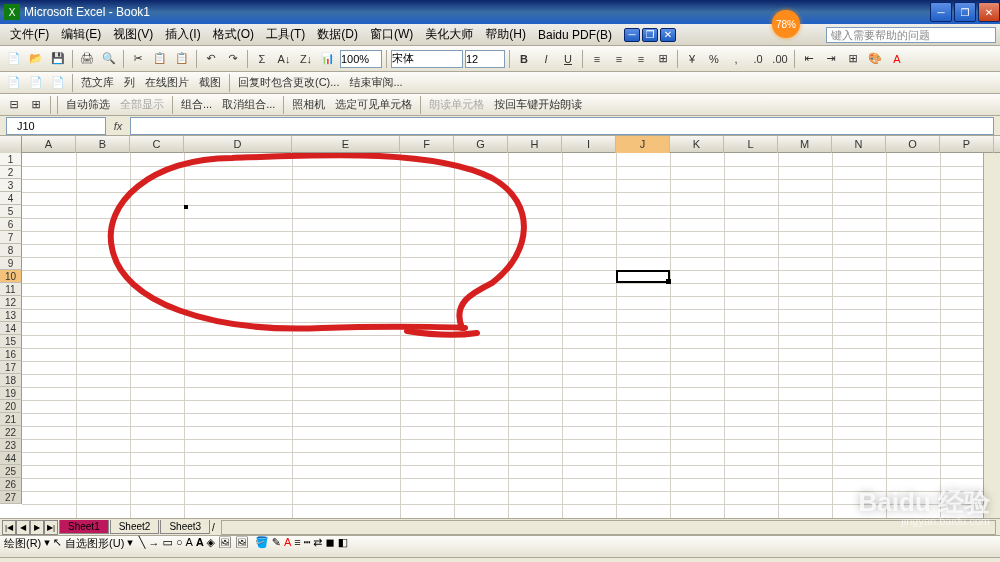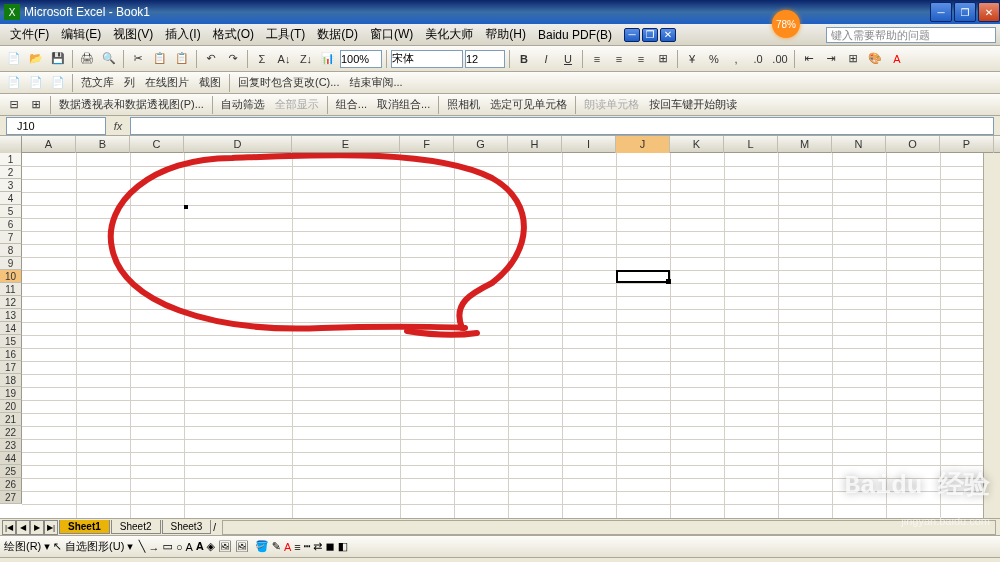--- a/index.html
+++ b/index.html
@@ -40,26 +40,26 @@
 .data-table .tr{display:flex}
 .data-table .td{border:1px solid #000;text-align:center;font-size:11px;line-height:13px;height:14px}
 .selection{position:absolute;border:2px solid #000;background:transparent}
 .selection::after{content:"";position:absolute;right:-3px;bottom:-3px;width:5px;height:5px;background:#000}
 .red-annot{position:absolute;pointer-events:none}
 .vscroll{position:absolute;top:17px;right:0;width:17px;bottom:0;background:#ece9d8;border-left:1px solid #aca899}
 .sheet-tabs{height:17px;display:flex;align-items:center;background:#ece9d8;border-top:1px solid #aca899;font-size:10px}
 .sheet-tabs .nav{display:flex;margin-left:2px}
 .sheet-tabs .nav span{width:14px;height:15px;border:1px solid #888;background:#ece9d8;font-size:8px;display:flex;align-items:center;justify-content:center}
 .sheet-tabs .tab{padding:1px 8px;background:white;border:1px solid #888;border-top:none;margin-left:1px}
-.sheet-tabs .tab.active{background:#eab308;font-weight:bold}
+.sheet-tabs .tab.active{background:#be185d;font-weight:normal}
 .sheet-tabs .tab.inactive{background:#ece9d8}
 .sheet-tabs .hscroll{flex:1;height:15px;background:#ece9d8;border:1px solid #aca899;margin:0 4px;position:relative}
-.draw-toolbar{height:22px;background:linear-gradient(to bottom,#fdfcf9,#e6e3d4);border-top:1px solid #aca899;display:flex;align-items:center;padding:8px 4px;gap:3px;font-size:11px}
+.draw-toolbar{height:22px;background:linear-gradient(to bottom,#fdfcf9,#e6e3d4);border-top:1px solid #aca899;display:flex;align-items:flex-start;padding:0 4px;gap:3px;font-size:11px}
 .statusbar{height:20px;background:#ece9d8;border-top:1px solid #aca899;display:flex;align-items:center;padding:0 6px;font-size:11px}
-.watermark{position:absolute;right:10px;bottom:60px;color:rgba(255,255,255,0.75);font-size:26px;font-weight:bold;text-shadow:0 0 8px rgba(0,0,0,0.3);font-family:Liberation Mono, monospace}
+.watermark{position:absolute;right:10px;bottom:42px;color:rgba(255,255,255,0.75);font-size:26px;font-weight:bold;text-shadow:0 0 8px rgba(0,0,0,0.3);font-family:Liberation Sans, sans-serif}
 .watermark-sub{position:absolute;right:10px;bottom:35px;color:rgba(255,255,255,0.6);font-size:11px}
 </style>
 </head>
 <body>
 
 <div class="titlebar">
   <span class="app-icon">X</span>
   <span>Microsoft Excel - Book1</span>
   <div class="winbtns">
     <span>─</span>
@@ -155,21 +155,20 @@
   <span style="padding:0 4px">截图</span>
   <span class="sep"></span>
   <span style="padding:0 4px">回复时包含更改(C)...</span>
   <span style="padding:0 4px">结束审阅...</span>
 </div>
 
 <div class="toolbar" style="height:22px">
   <span class="btn">⊟</span>
   <span class="btn">⊞</span>
   <span class="sep"></span>
-  <span style="padding:0 4px">数据透视表和数据透视图(P)...</span>
   <span class="sep"></span>
   <span style="padding:0 4px">自动筛选</span>
   <span style="padding:0 4px;color:#aaa">全部显示</span>
   <span class="sep"></span>
   <span style="padding:0 4px">组合...</span>
   <span style="padding:0 4px">取消组合...</span>
   <span class="sep"></span>
   <span style="padding:0 4px">照相机</span>
   <span style="padding:0 4px">选定可见单元格</span>
   <span class="sep"></span>

